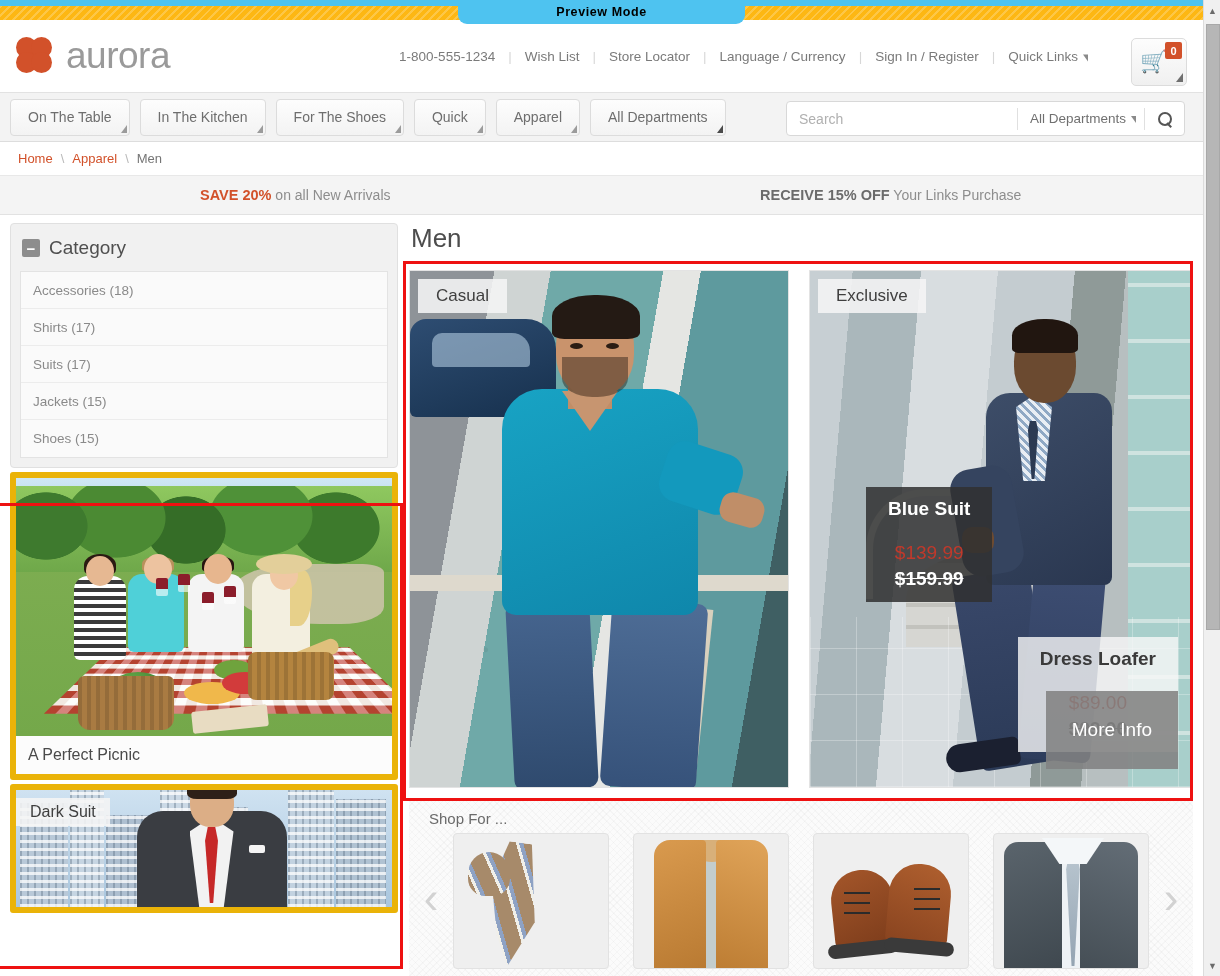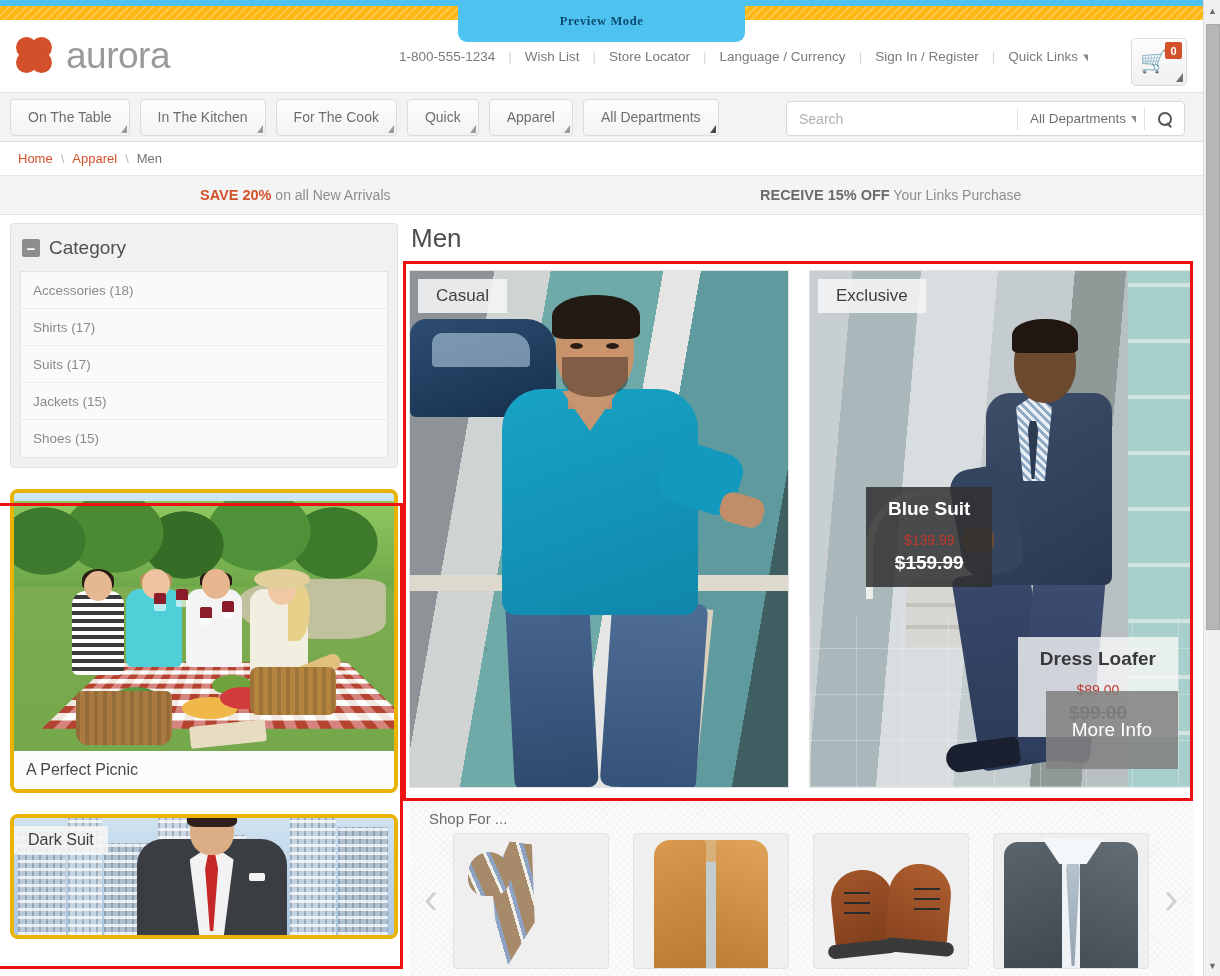--- a/index.html
+++ b/index.html
@@ -18,25 +18,25 @@
     background: #4ec3f0;
   }
   .preview-hatch {
     position: absolute; left: 0; top: 6px; width: 1203px; height: 14px;
     background-color: #fdb713;
     background-image: repeating-linear-gradient(135deg,
       rgba(255,255,255,0.22) 0px, rgba(255,255,255,0.22) 2px,
       rgba(0,0,0,0) 2px, rgba(0,0,0,0) 6px);
   }
   .preview-tab {
-    position: absolute; left: 458px; top: 0px; width: 287px; height: 42px;
+    position: absolute; left: 458px; top: 0px; width: 287px; height: 24px;
     background: #4ec3f0;
     border-bottom-left-radius: 9px; border-bottom-right-radius: 9px;
-    color: #0c4a6e; font-weight: bold; font-size: 12.5px;
-    font-family: Liberation Serif, serif;
+    color: #000000; font-weight: bold; font-size: 12.5px;
+    font-family: Liberation Sans, sans-serif;
     letter-spacing: 0.6px;
     display: flex; align-items: center; justify-content: center;
     z-index: 5;
   }
 
   
   .site {
     position: absolute; left: 0; top: 20px; width: 1203px; height: 956px;
     background: #ffffff; overflow: hidden;
   }
@@ -186,22 +186,22 @@
   }
   .panel-title { font-size: 19px; color: #4f4f4f; margin-left: 9px; }
   .cat-list { background: #fafafa; border: 1px solid #e3e3e3; }
   .cat-item {
     height: 37px; display: flex; align-items: center; padding-left: 12px;
     font-size: 13.5px; color: #8a8a8a; border-bottom: 1px solid #ececec;
   }
   .cat-item:last-child { border-bottom: 0; }
 
   .promo-card {
-    margin-top: 21px; background: #fcfcfc;
-    border: 4px solid #eab308; border-radius: 8px; overflow: hidden;
+    margin-top: 4px; background: #fcfcfc;
+    border: 6px solid #eab308; border-radius: 3px; overflow: hidden;
   }
   .promo-card-caption {
     height: 38px; display: flex; align-items: center; padding-left: 12px;
     font-size: 16px; color: #4a4a4a;
   }
   .thumb { position: relative; width: 100%; overflow: hidden; }
 
   
   .picnic { height: 258px; background: linear-gradient(#cfe8f5 0%, #bcd9ea 12%, #7fae52 16%, #74a84a 100%); }
   .pic-trees {
@@ -421,21 +421,21 @@
 
   .price-box {
     position: absolute; z-index: 4; text-align: center; padding: 10px 22px 12px 22px;
     line-height: 1.25;
   }
   .price-box.dark { background: rgba(48,48,48,0.85); }
   .price-box.light { background: rgba(248,248,248,0.80); }
   .pb-name { font-size: 19px; font-weight: bold; }
   .price-box.dark .pb-name { color: #ffffff; }
   .price-box.light .pb-name { color: #3a3a3a; }
-  .pb-new { font-size: 14px; color: #c0392b; margin-top: 11px; }
+  .pb-new { font-size: 19px; color: #c0392b; margin-top: 20px; }
   .price-box.light .pb-new { color: #c0392b; }
   .pb-old { font-size: 19px; font-weight: bold; text-decoration: line-through; margin-top: 2px; }
   .price-box.dark .pb-old { color: #ffffff; }
   .price-box.light .pb-old { color: #4a4a4a; }
 
   .more-info {
     position: absolute; right: 14px; bottom: 18px; z-index: 4;
     background: rgba(130,130,130,0.88); color: #ffffff; font-size: 19px;
     padding: 28px 26px;
   }
@@ -564,21 +564,21 @@
     <div class="navbar">
       <div class="nav-item">
         <span>On The Table</span>
         <span class="nav-corner"></span>
       </div>
       <div class="nav-item">
         <span>In The Kitchen</span>
         <span class="nav-corner"></span>
       </div>
       <div class="nav-item">
-        <span>For The Cook</span>
+        <span>For The Shoes</span>
         <span class="nav-corner"></span>
       </div>
       <div class="nav-item">
         <span>Quick</span>
         <span class="nav-corner"></span>
       </div>
       <div class="nav-item">
         <span>Apparel</span>
         <span class="nav-corner"></span>
       </div>

